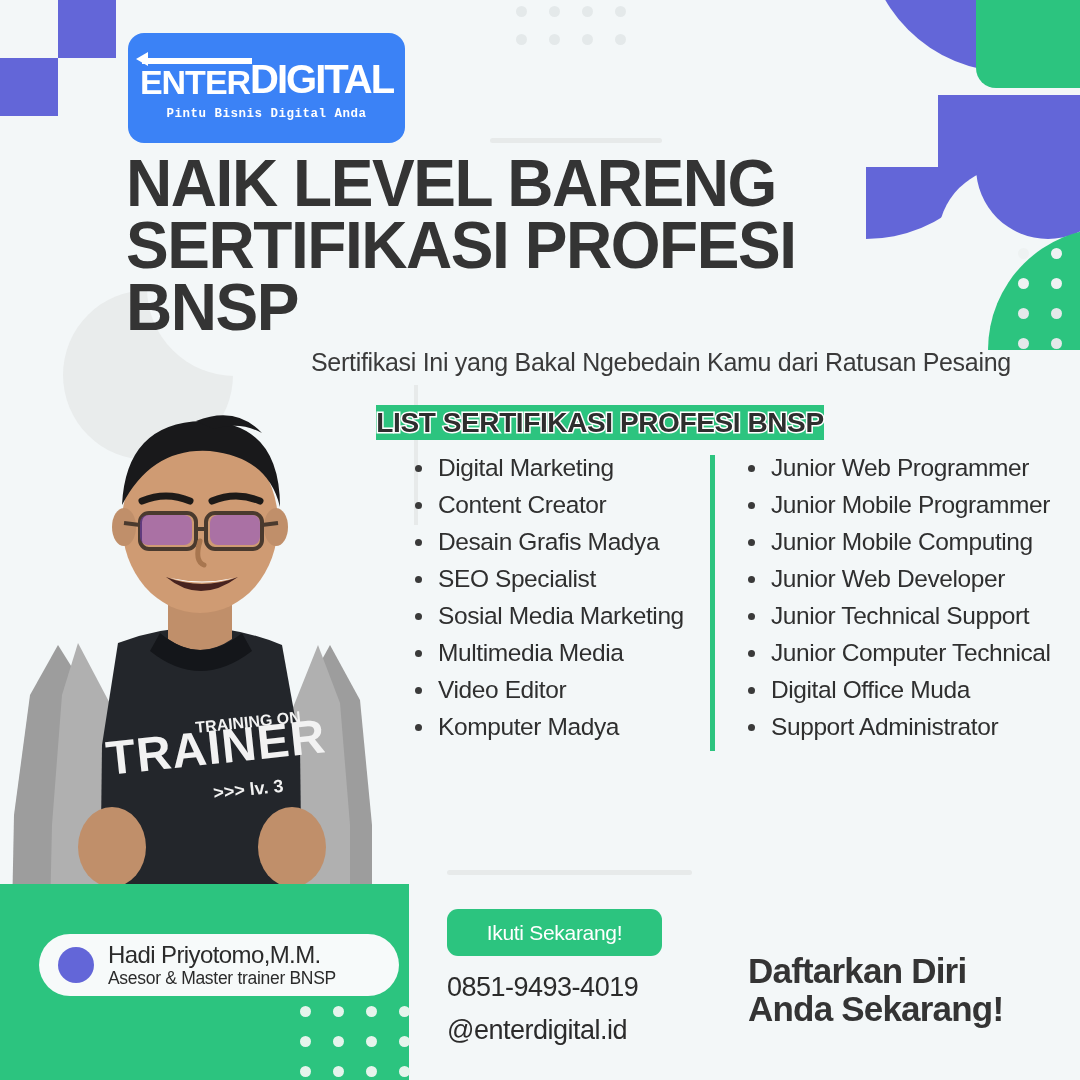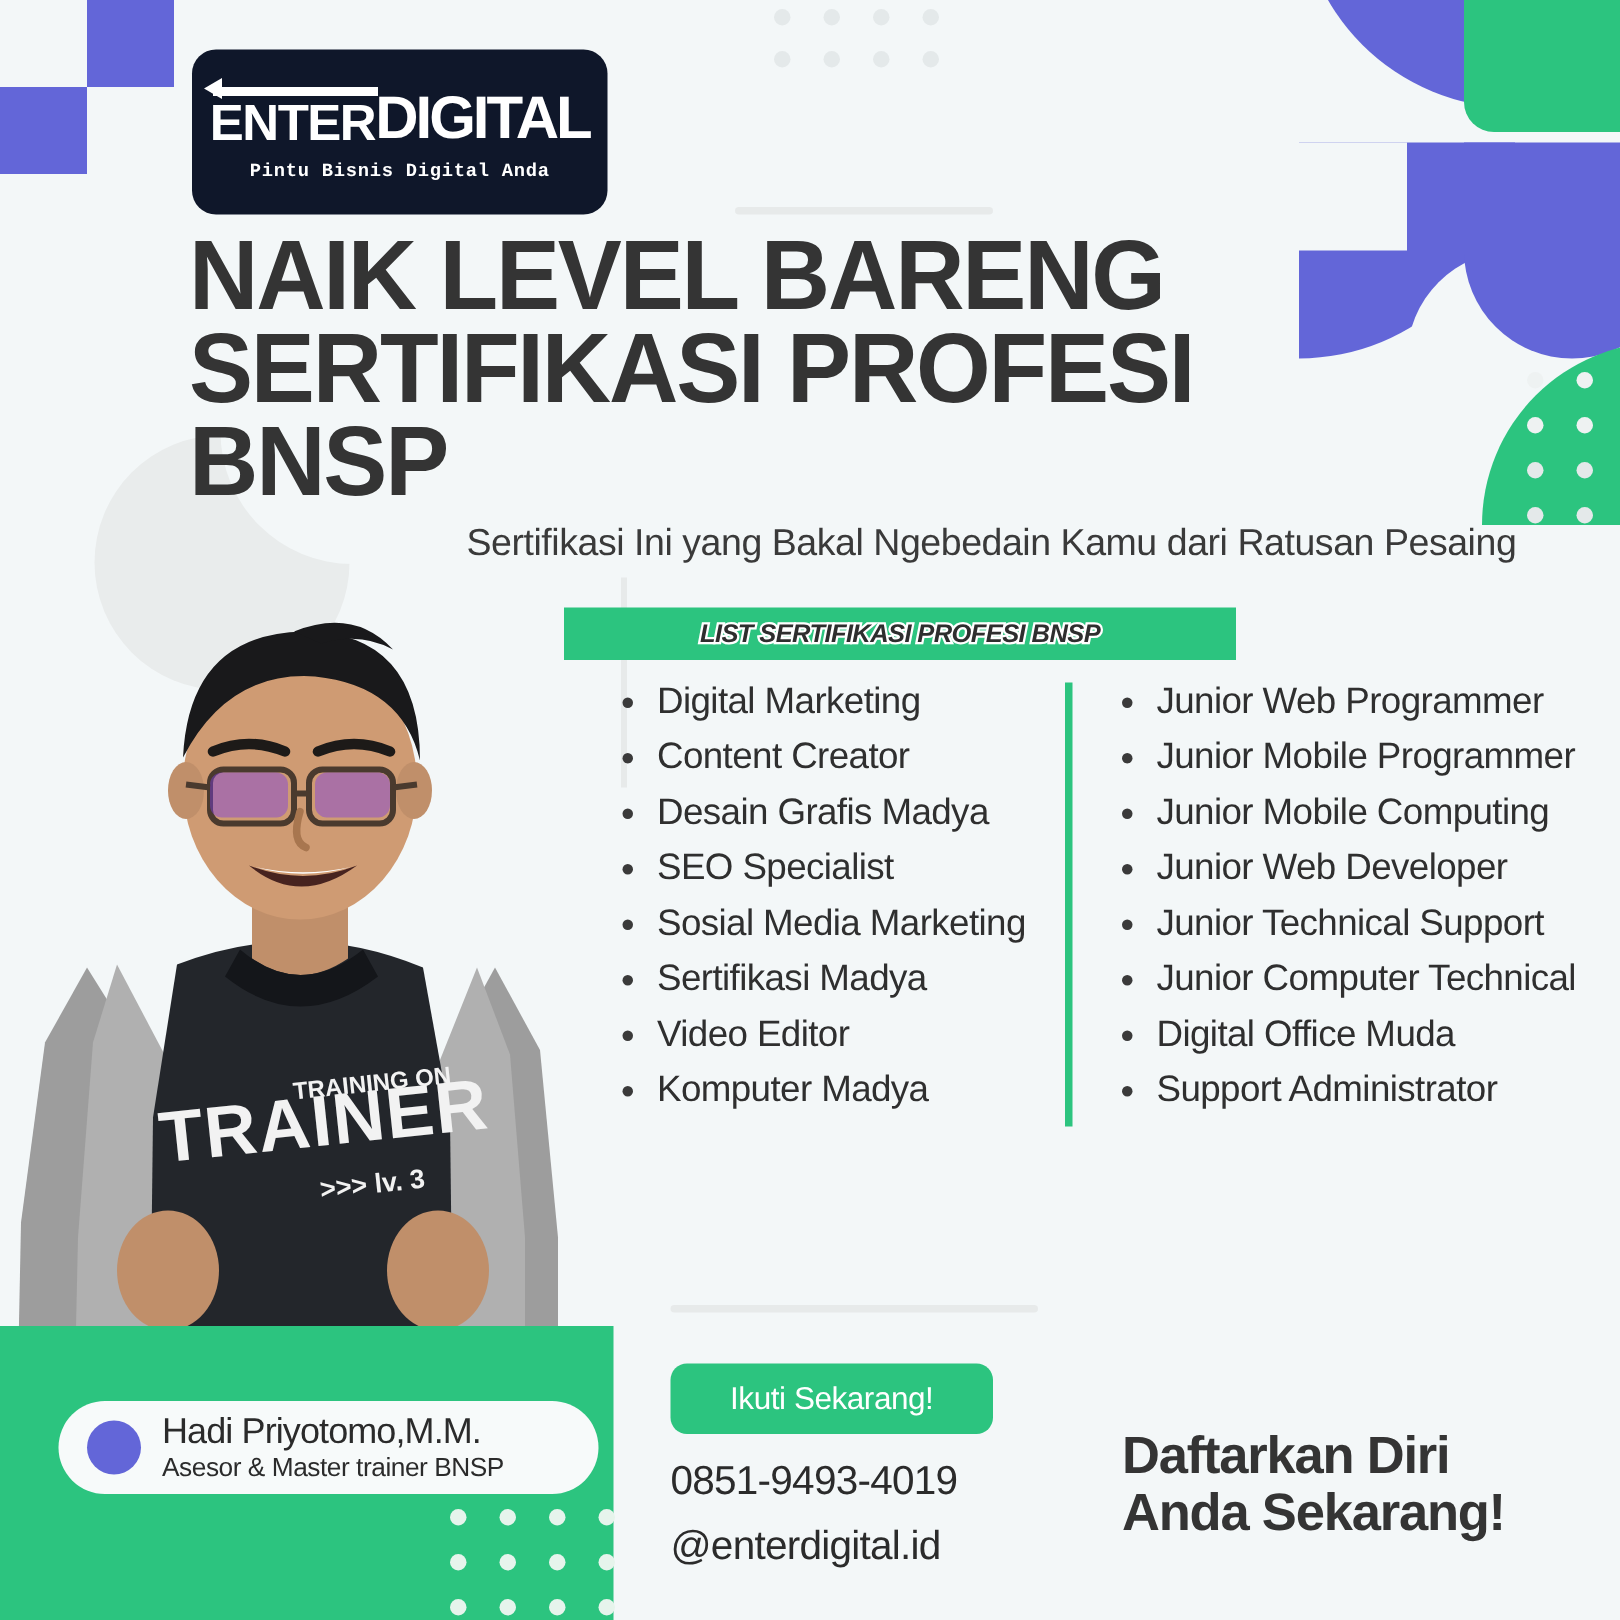--- a/index.html
+++ b/index.html
@@ -57,21 +57,21 @@
   .dots-right i{ position:absolute; width:11px; height:11px; border-radius:50%; background:#eef2f2; }
   .dots-right i.pale{ background:#e4e9ea; }
 
   .divider-top { position:absolute; left:490px; top:138px; width:172px; height:5px; background:#e7eaea; border-radius:3px; }
   .divider-bot { position:absolute; left:447px; top:870px; width:245px; height:5px; background:#e7eaea; border-radius:3px; }
   .vline-left  { position:absolute; left:414px; top:385px; width:4px; height:140px; background:#e7eaea; }
 
   
   .logo {
     position:absolute; left:128px; top:33px; width:277px; height:110px;
-    background:#0f172a; border-radius:16px;
+    background:#3b82f6; border-radius:16px;
     display:flex; flex-direction:column; align-items:center; justify-content:center;
   }
   .logo-word { display:flex; align-items:flex-end; height:44px; }
   .logo-enter{
     position:relative; color:#fff; font-weight:bold; font-size:34px;
     letter-spacing:-1px; font-family:"Liberation Sans", sans-serif;
     line-height:34px; padding-top:9px;
   }
   .logo-enter .bar{
     position:absolute; left:2px; top:2px; width:100%; height:6px; background:#fff;
@@ -103,24 +103,23 @@
     font-size:25px; color:#3a3a3a; letter-spacing:-0.3px;
     font-family:"Liberation Sans", sans-serif;
   }
 
   
   .banner{
     position:absolute; left:376px; top:405px; width:448px; height:35px;
     background:#2cc47f; display:flex; align-items:center; justify-content:center;
   }
   .banner span{
-    font-size:17px; font-weight:bold; color:#2e2e2e; letter-spacing:-0.4px;
+    font-size:28px; font-weight:bold; color:#2e2e2e; letter-spacing:-0.4px;
     -webkit-text-stroke:3px #ffffff; paint-order:stroke fill;
     font-family:"Liberation Sans", sans-serif;
-    font-style:italic;
   }
 
   
   .lists{ position:absolute; left:410px; top:455px; width:660px; display:flex; }
   .col-left{ width:300px; }
   .col-right{ width:350px; padding-left:28px; border-left:5px solid #2cc47f; }
   .lists ul{ list-style:none; }
   .lists li{
     position:relative; padding-left:28px; margin-bottom:12px;
     font-size:24.5px; line-height:25px; color:#2f2f2f; letter-spacing:-0.4px;
@@ -232,21 +231,21 @@
   </div>
 
   <div class="lists">
     <div class="col-left">
       <ul id="listLeft">
           <li>Digital Marketing</li>
           <li>Content Creator</li>
           <li>Desain Grafis Madya</li>
           <li>SEO Specialist</li>
           <li>Sosial Media Marketing</li>
-          <li>Sertifikasi Madya</li>
+          <li>Multimedia Media</li>
           <li>Video Editor</li>
           <li>Komputer Madya</li>
         </ul>
     </div>
     <div class="col-right">
       <ul id="listRight">
           <li>Junior Web Programmer</li>
           <li>Junior Mobile Programmer</li>
           <li>Junior Mobile Computing</li>
           <li>Junior Web Developer</li>

